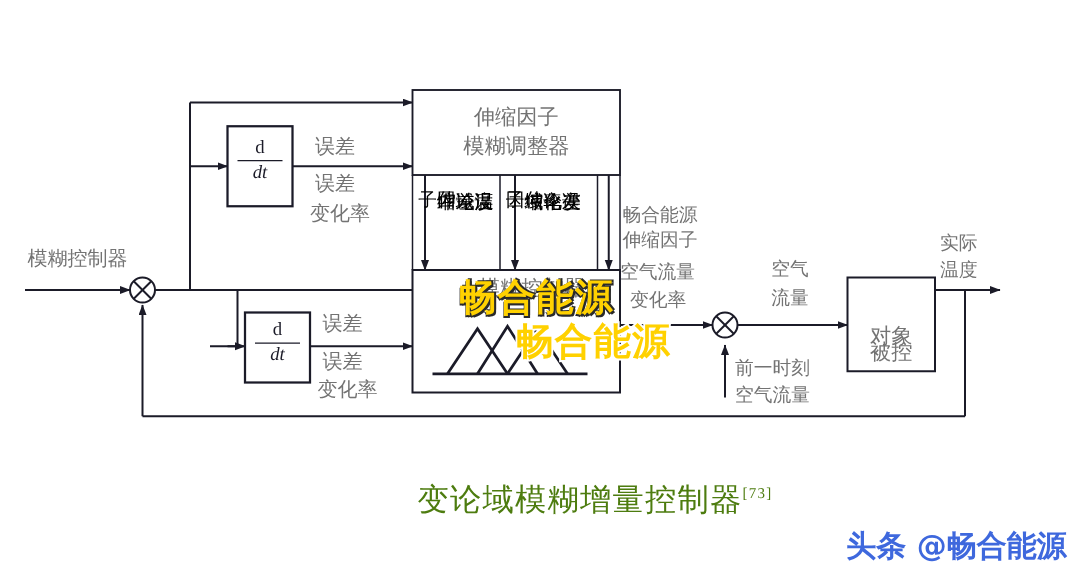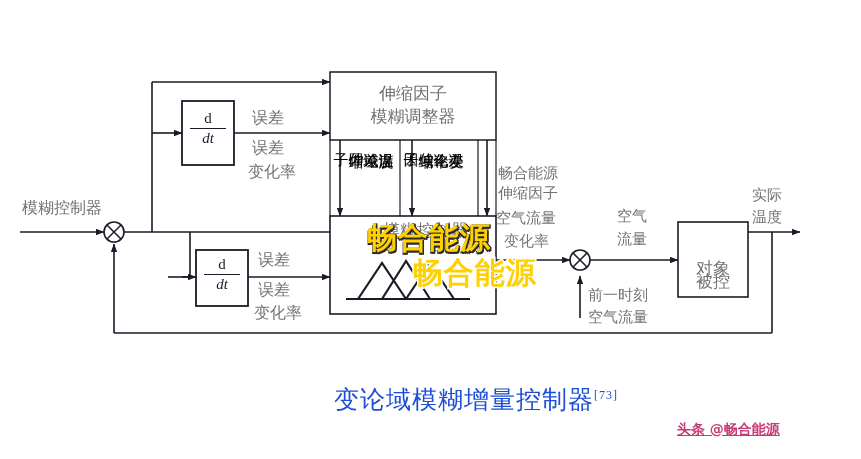--- a/index.html
+++ b/index.html
@@ -39,21 +39,21 @@
     writing-mode: vertical-rl;
     text-orientation: upright;
     line-height: 1.0;
     letter-spacing: 0px;
     font-size: 15px;
     white-space: pre;
   }
   .caption {
     position: absolute;
     font-size: 25px;
-    color: #1d4ed8;
+    color: #4d7c0f;
     letter-spacing: 1px;
     white-space: pre;
   }
   .caption sup {
     font-size: 12px;
     vertical-align: super;
   }
   .ddt {
     position: absolute;
     text-align: center;
@@ -90,25 +90,24 @@
     color: #ffd100;
     text-shadow:
       1.5px 1.5px 0 #2a2a2a,
      -0.5px 1.5px 0 #2a2a2a,
       1.5px -0.5px 0 #2a2a2a;
   }
   .watermark-br {
     position: absolute;
     font-family: "DejaVu Sans", "Liberation Sans", sans-serif;
     font-weight: bold;
-    font-size: 14px;
-    color: #be185d;
+    font-size: 24px;
+    color: #1d4ed8;
     opacity: .85;
     white-space: pre;
-    text-decoration: underline;
   }
 </style>
 </head>
 <body>
 
 <div id="canvas">
 
   <svg class="diagram" viewBox="0 0 861 459">
     <defs>
       <marker id="arrow" markerWidth="9" markerHeight="9" refX="8" refY="3.2" orient="auto" markerUnits="userSpaceOnUse">

